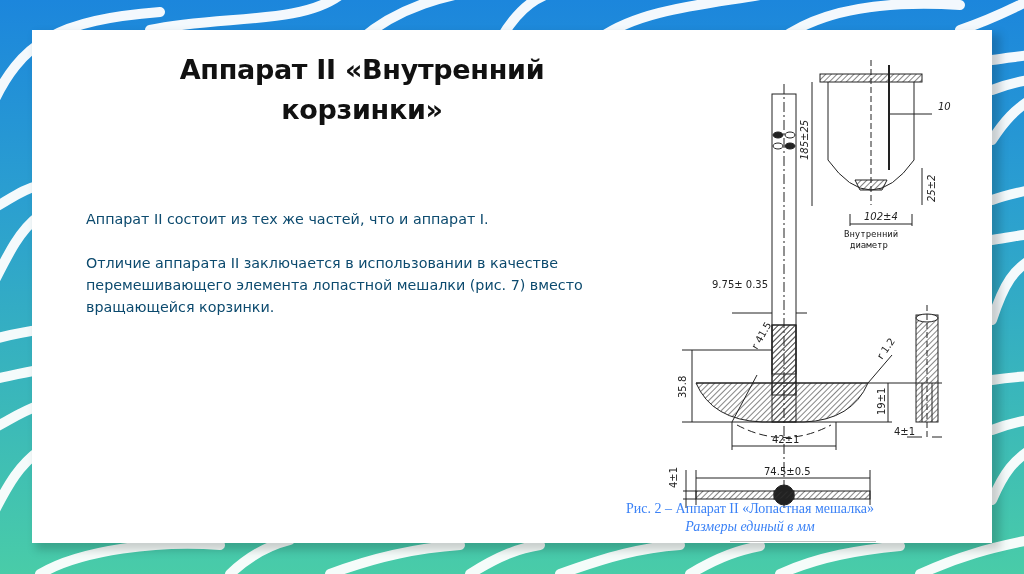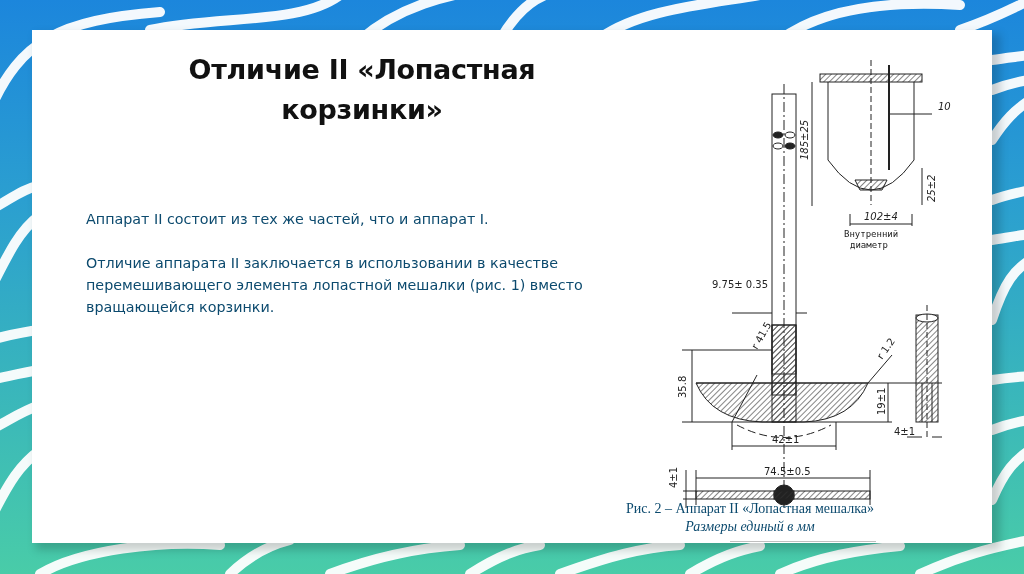--- a/index.html
+++ b/index.html
@@ -24,21 +24,21 @@
       letter-spacing: -0.3px;
     }
     .body-text {
       position: absolute; left: 54px; top: 178px; width: 520px;
       font-family: "DejaVu Sans", sans-serif; font-size: 14.3px; line-height: 22px; color: #0c4a6e;
     }
     .body-text p { margin: 0 0 22px 0; }
     .figure { position: absolute; left: 590px; top: 20px; width: 360px; height: 490px; }
     .caption {
       position: absolute; left: 478px; top: 470px; width: 480px; text-align: center;
-      font-family: "Liberation Serif", serif; color: #0c4a6e;
+      font-family: "Liberation Serif", serif; color: #3b82f6;
     }
     .caption .c1 { font-size: 14px; line-height: 18px; }
     .caption .c2 { font-size: 14px; line-height: 18px; font-style: italic; }
     .caption-rule {
       position: absolute; left: 698px; top: 511px; width: 146px; height: 1px; background: #bfbfbf;
     }
   </style>
 </head>
 <body>
 
@@ -74,27 +74,27 @@
     <path d="M992 380 C 1005 378, 1015 377, 1030 376"></path>
     <path d="M992 430 C 1005 425, 1015 422, 1030 420"></path>
     <path d="M992 500 C 1005 470, 1015 460, 1030 450"></path>
   </g>
 </svg>
 
 <div class="card-shadow"></div>
 
 <div class="card">
   <div class="title">
-    <div>Отличие II «Лопастная</div>
+    <div>Аппарат II «Внутренний</div>
     <div>корзинки»</div>
   </div>
 
   <div class="body-text">
     <p>Аппарат II состоит из тех же частей, что и аппарат I.</p>
-    <p>Отличие аппарата II заключается в использовании в качестве перемешивающего элемента лопастной мешалки (рис. 1) вместо вращающейся корзинки.</p>
+    <p>Отличие аппарата II заключается в использовании в качестве перемешивающего элемента лопастной мешалки (рис. 7) вместо вращающейся корзинки.</p>
   </div>
 
   <svg class="figure" viewBox="590 20 360 490" font-family="DejaVu Sans, sans-serif">
     <defs>
       <pattern id="hatch" width="4" height="4" patternUnits="userSpaceOnUse" patternTransform="rotate(45)">
         <line x1="0" y1="0" x2="0" y2="4" stroke="#333" stroke-width="1.2"></line>
       </pattern>
     </defs>
     <g stroke="#222" stroke-width="1" fill="none">
 

